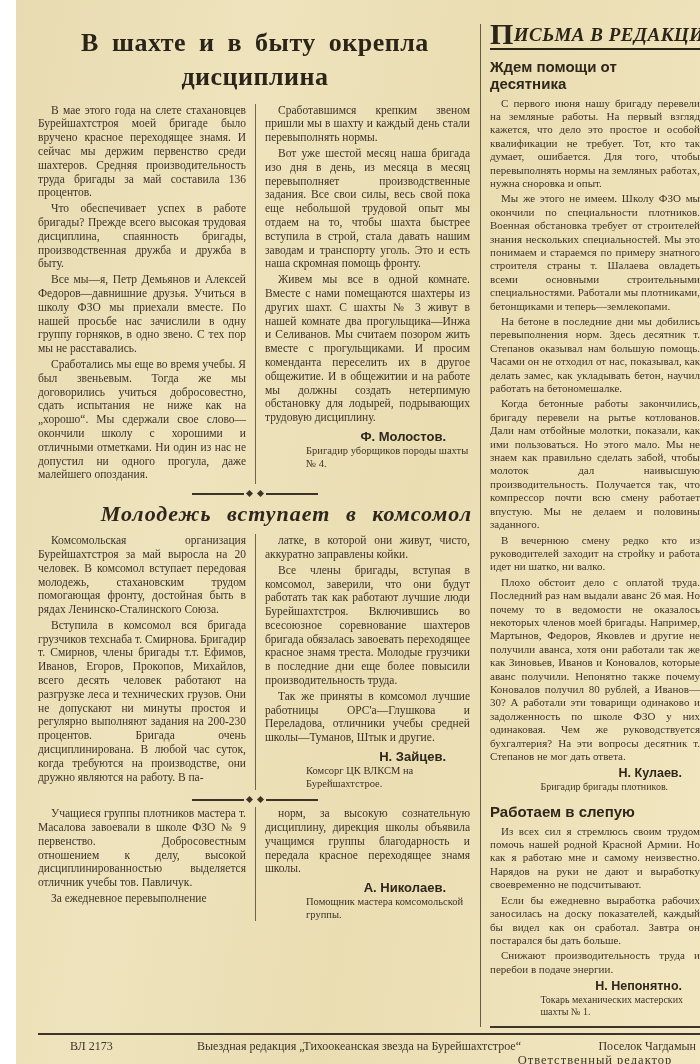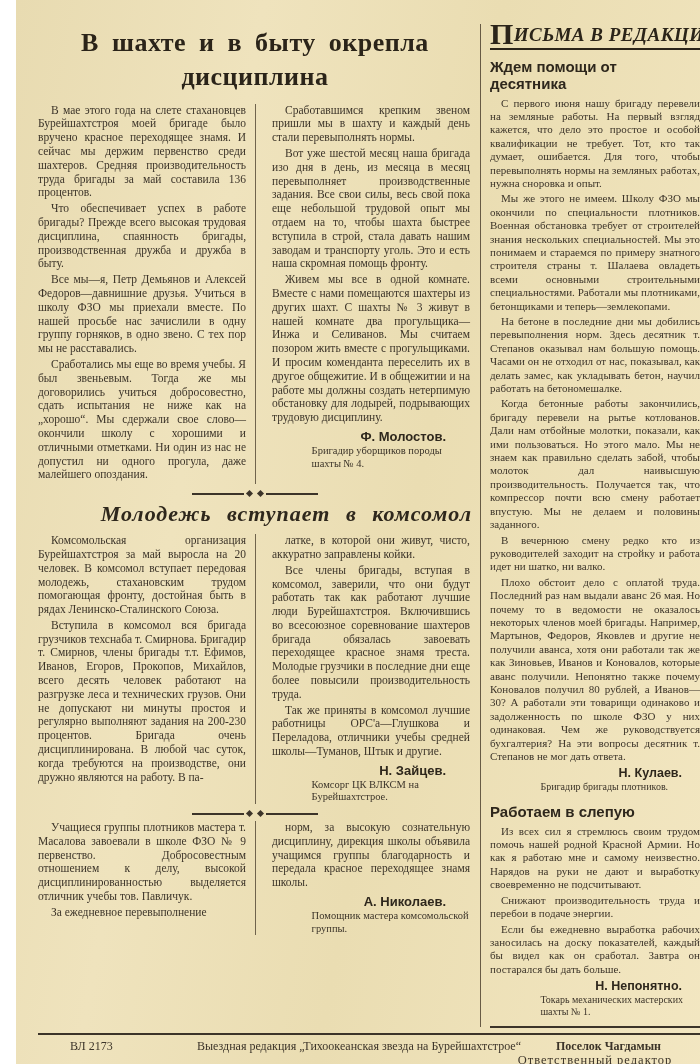--- a/index.html
+++ b/index.html
@@ -17,21 +17,21 @@
   }
   .content{display:flex;flex:1;min-height:0;}
   
   .left{width:442px;box-sizing:border-box;padding-right:8px;display:flex;flex-direction:column;}
   .headline{
     font-size:26px;font-weight:bold;text-align:center;line-height:1.3;
     color:#2b2419;word-spacing:6px;letter-spacing:.5px;margin:2px 6px 10px 6px;
   }
   .twocol{display:flex;}
   .twocol .col{width:50%;box-sizing:border-box;padding-right:9px;}
-  .twocol .col + .col{border-left:1px solid rgba(70,58,40,.75);padding-left:16px;padding-right:2px;}
+  .twocol .col + .col{border-left:1px solid rgba(70,58,40,.75);padding-left:9px;padding-right:2px;}
   .left p{margin:0 0 2px 0;text-align:justify;text-indent:13px;font-size:11.5px;line-height:1.2;}
   .orn{display:flex;align-items:center;justify-content:center;margin:7px 0 5px 0;}
   .orn .line{width:52px;height:2px;background:#3c3429;}
   .orn .dia{width:5px;height:5px;background:#3c3429;transform:rotate(45deg);margin:0 3px;}
   .sec-title-italic{
     font-size:22px;font-weight:bold;font-style:italic;text-align:right;
     word-spacing:9px;letter-spacing:1px;color:#2e271c;margin:0 0 7px 0;
   }
   .sec-title-caps{
     font-size:18px;font-weight:bold;text-align:center;letter-spacing:2px;
@@ -66,21 +66,21 @@
   .editor-name{font-family:"Liberation Sans",sans-serif;font-weight:bold;font-size:14px;text-align:center;margin-top:2px;color:#2e271c;}
   .editor-line2{font-size:13px;text-align:right;margin-top:3px;}
   .editor-line2 .ed-name{font-family:"Liberation Sans",sans-serif;font-weight:bold;font-size:13.5px;color:#2e271c;}
   
   .footer{
     border-top:2px solid #3c3429;margin-top:6px;padding:4px 4px 0 4px;
     display:flex;align-items:baseline;font-size:12px;
   }
   .footer .f-left{width:120px;padding-left:28px;box-sizing:border-box;}
   .footer .f-center{flex:1;text-align:center;}
-  .footer .f-right{width:140px;text-align:left;font-weight:bold;}
+  .footer .f-right{width:140px;text-align:right;}
 </style>
 </head>
 <body>
 
 <div class="page">
   <div class="content">
 
     <div class="left">
 
       <div>
@@ -162,22 +162,22 @@
         <p>Когда бетонные работы закончились, бригаду перевели на рытье котлованов. Дали нам отбойные молотки, показали, как ими пользоваться. Но этого мало. Мы не знаем как правильно сделать забой, чтобы молоток дал наивысшую производительность. Получается так, что компрессор почти всю смену работает впустую. Мы не делаем и половины заданного.</p>
         <p>В вечернюю смену редко кто из руководителей заходит на стройку и работа идет ни шатко, ни валко.</p>
         <p>Плохо обстоит дело с оплатой труда. Последний раз нам выдали аванс 26 мая. Но почему то в ведомости не оказалось некоторых членов моей бригады. Например, Мартынов, Федоров, Яковлев и другие не получили аванса, хотя они работали так же как Зиновьев, Иванов и Коновалов, которые аванс получили. Непонятно также почему Коновалов получил 80 рублей, а Иванов—30? А работали эти товарищи одинаково и задолженность по школе ФЗО у них одинаковая. Чем же руководствуется бухгалтерия? На эти вопросы десятник т. Степанов не мог дать ответа.</p>
         <div class="sig-name">Н. Кулаев.</div>
         <div class="sig-role">Бригадир бригады плотников.</div>
       </div>
 
       <div class="letter-block">
         <div class="letter-title">Работаем в слепую</div>
         <p>Из всех сил я стремлюсь своим трудом помочь нашей родной Красной Армии. Но как я работаю мне и самому неизвестно. Нарядов на руки не дают и выработку своевременно не подсчитывают.</p>
+        <p>Если бы ежедневно выработка рабочих заносилась на доску показателей, каждый бы видел как он сработал. Завтра он постарался бы дать больше.</p>
         <p>Снижают производительность труда и перебои в подаче энергии.</p>
-        <p>Если бы ежедневно выработка рабочих заносилась на доску показателей, каждый бы видел как он сработал. Завтра он постарался бы дать больше.</p>
         <div class="sig-name">Н. Непонятно.</div>
         <div class="sig-role">Токарь механических мастерских шахты № 1.</div>
       </div>
 
       <div class="editor-block">
         <div class="editor-line1">Ответственный редактор</div>
         <div class="editor-name">Т. Г. Калинников.</div>
         <div class="editor-line2">
           <span>Редактор </span><span class="ed-name">С. Л. Рослый.</span>
         </div>

